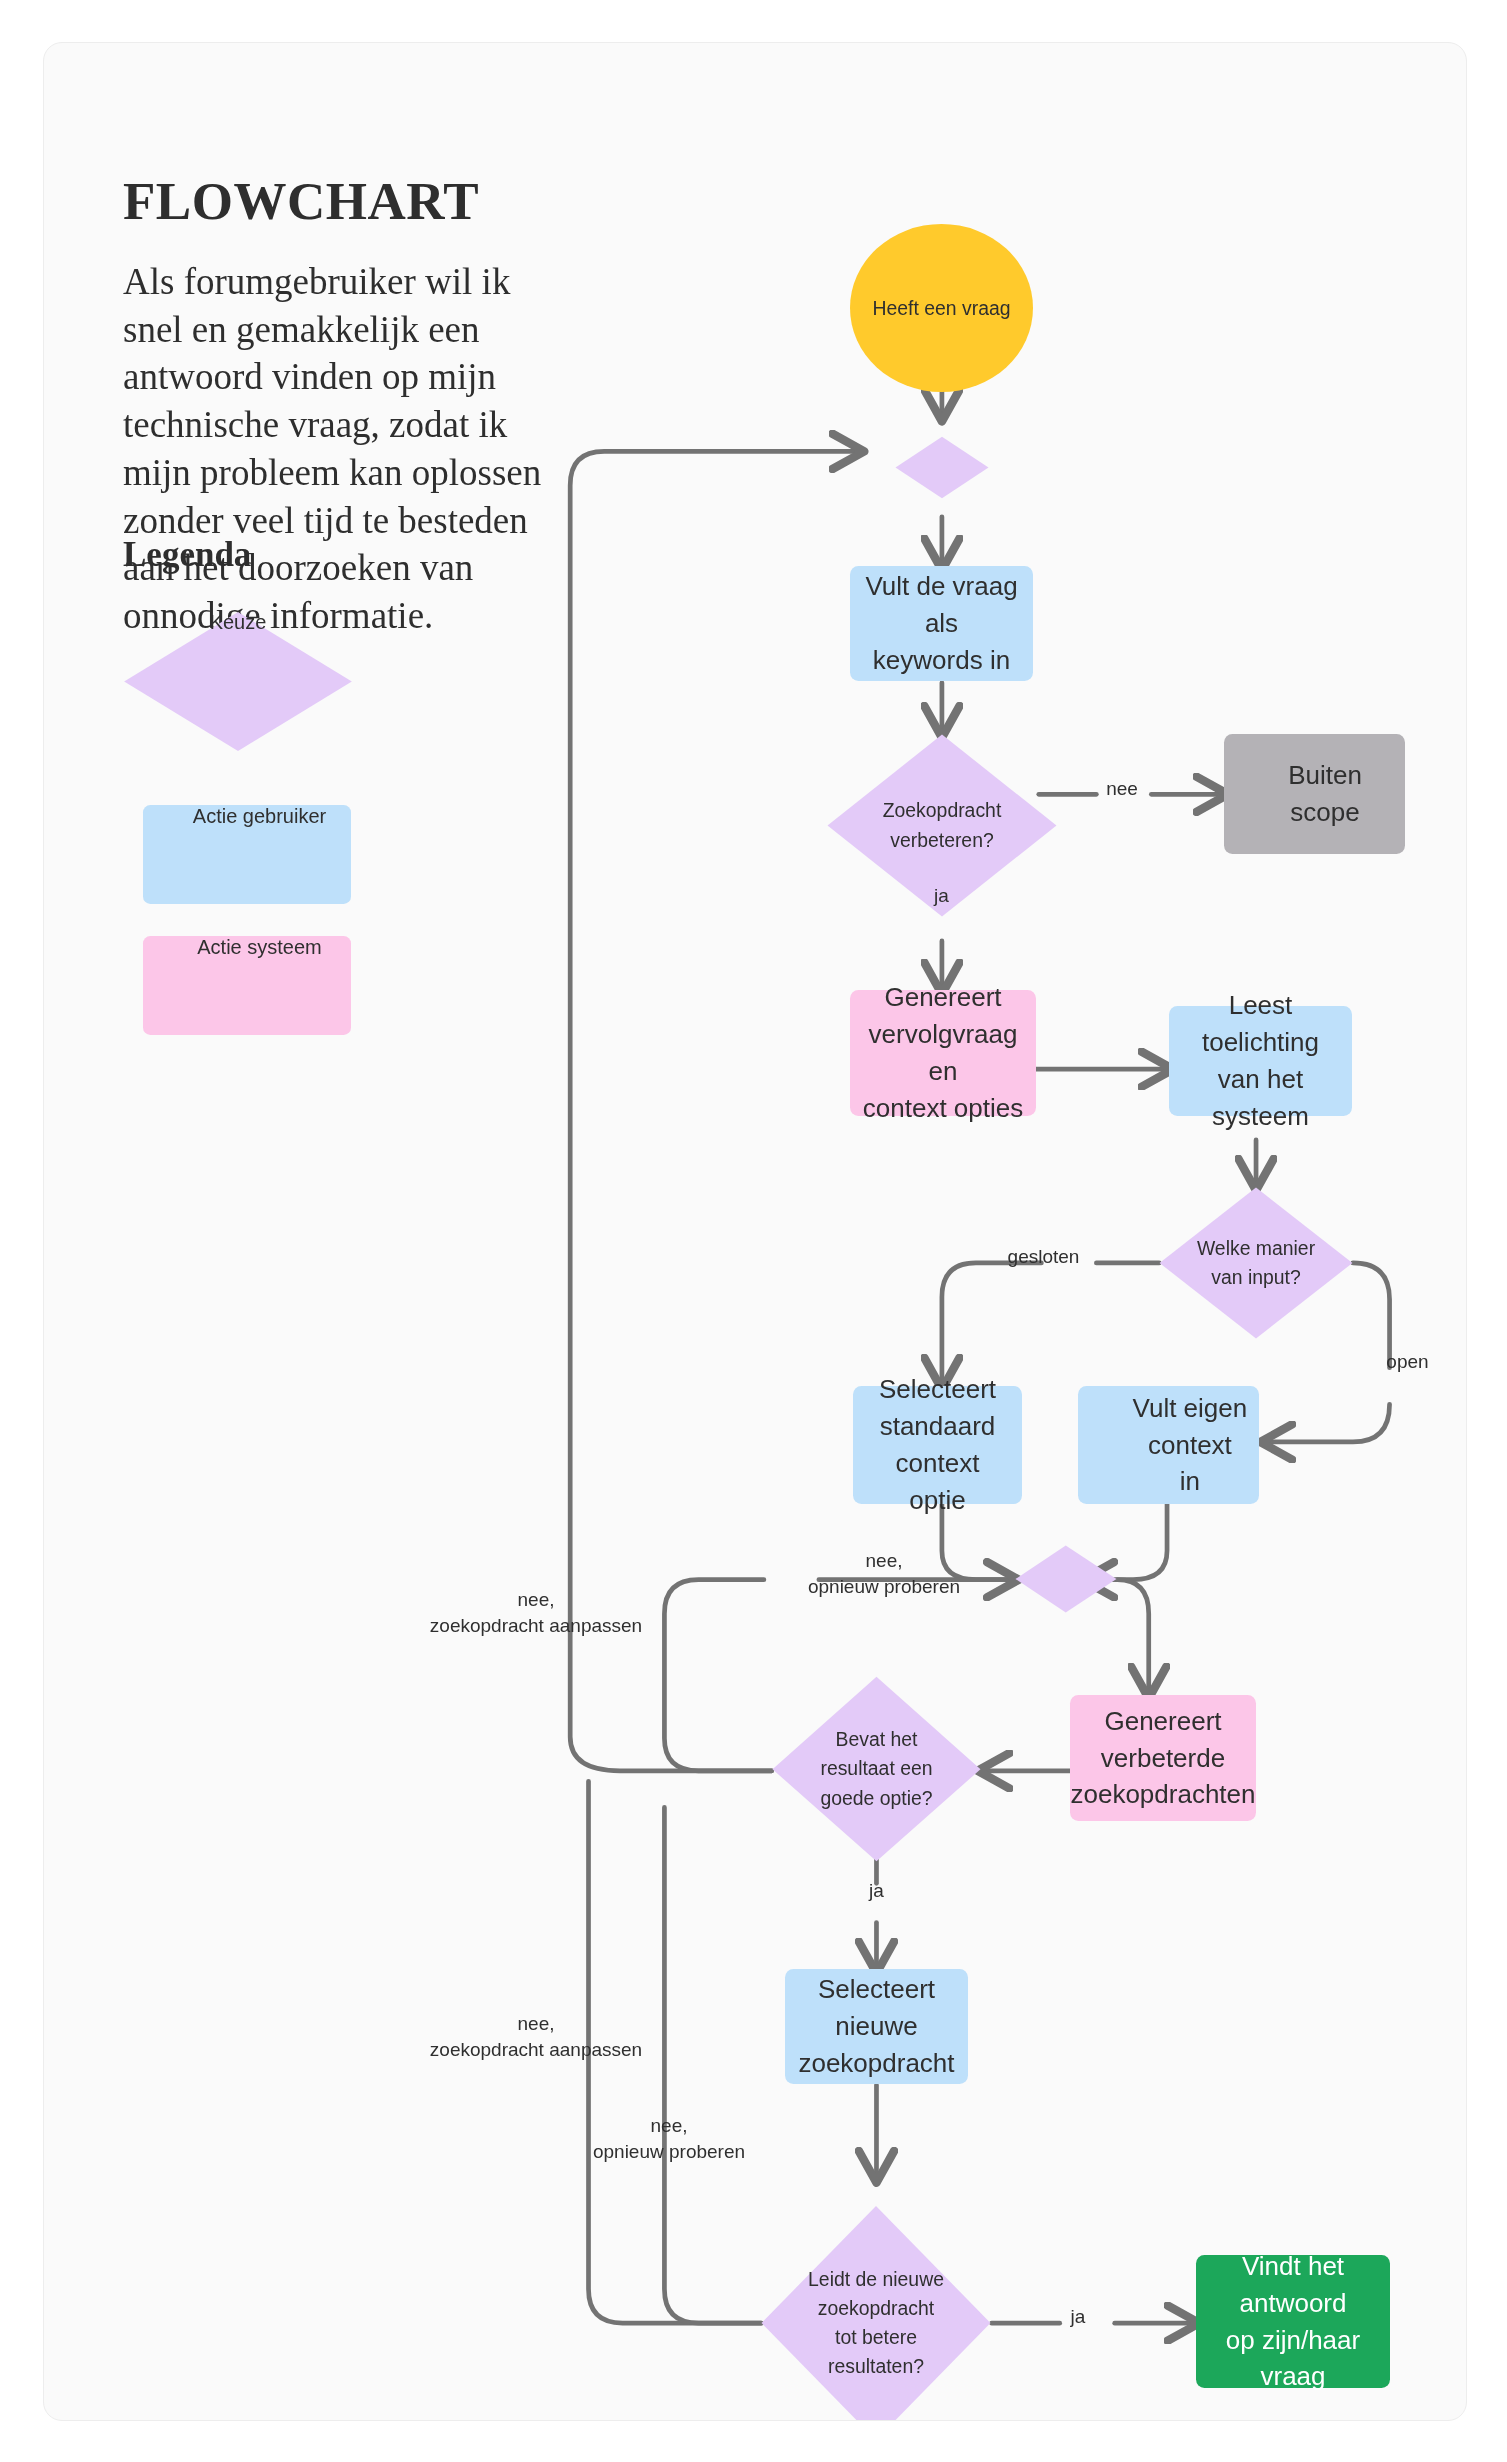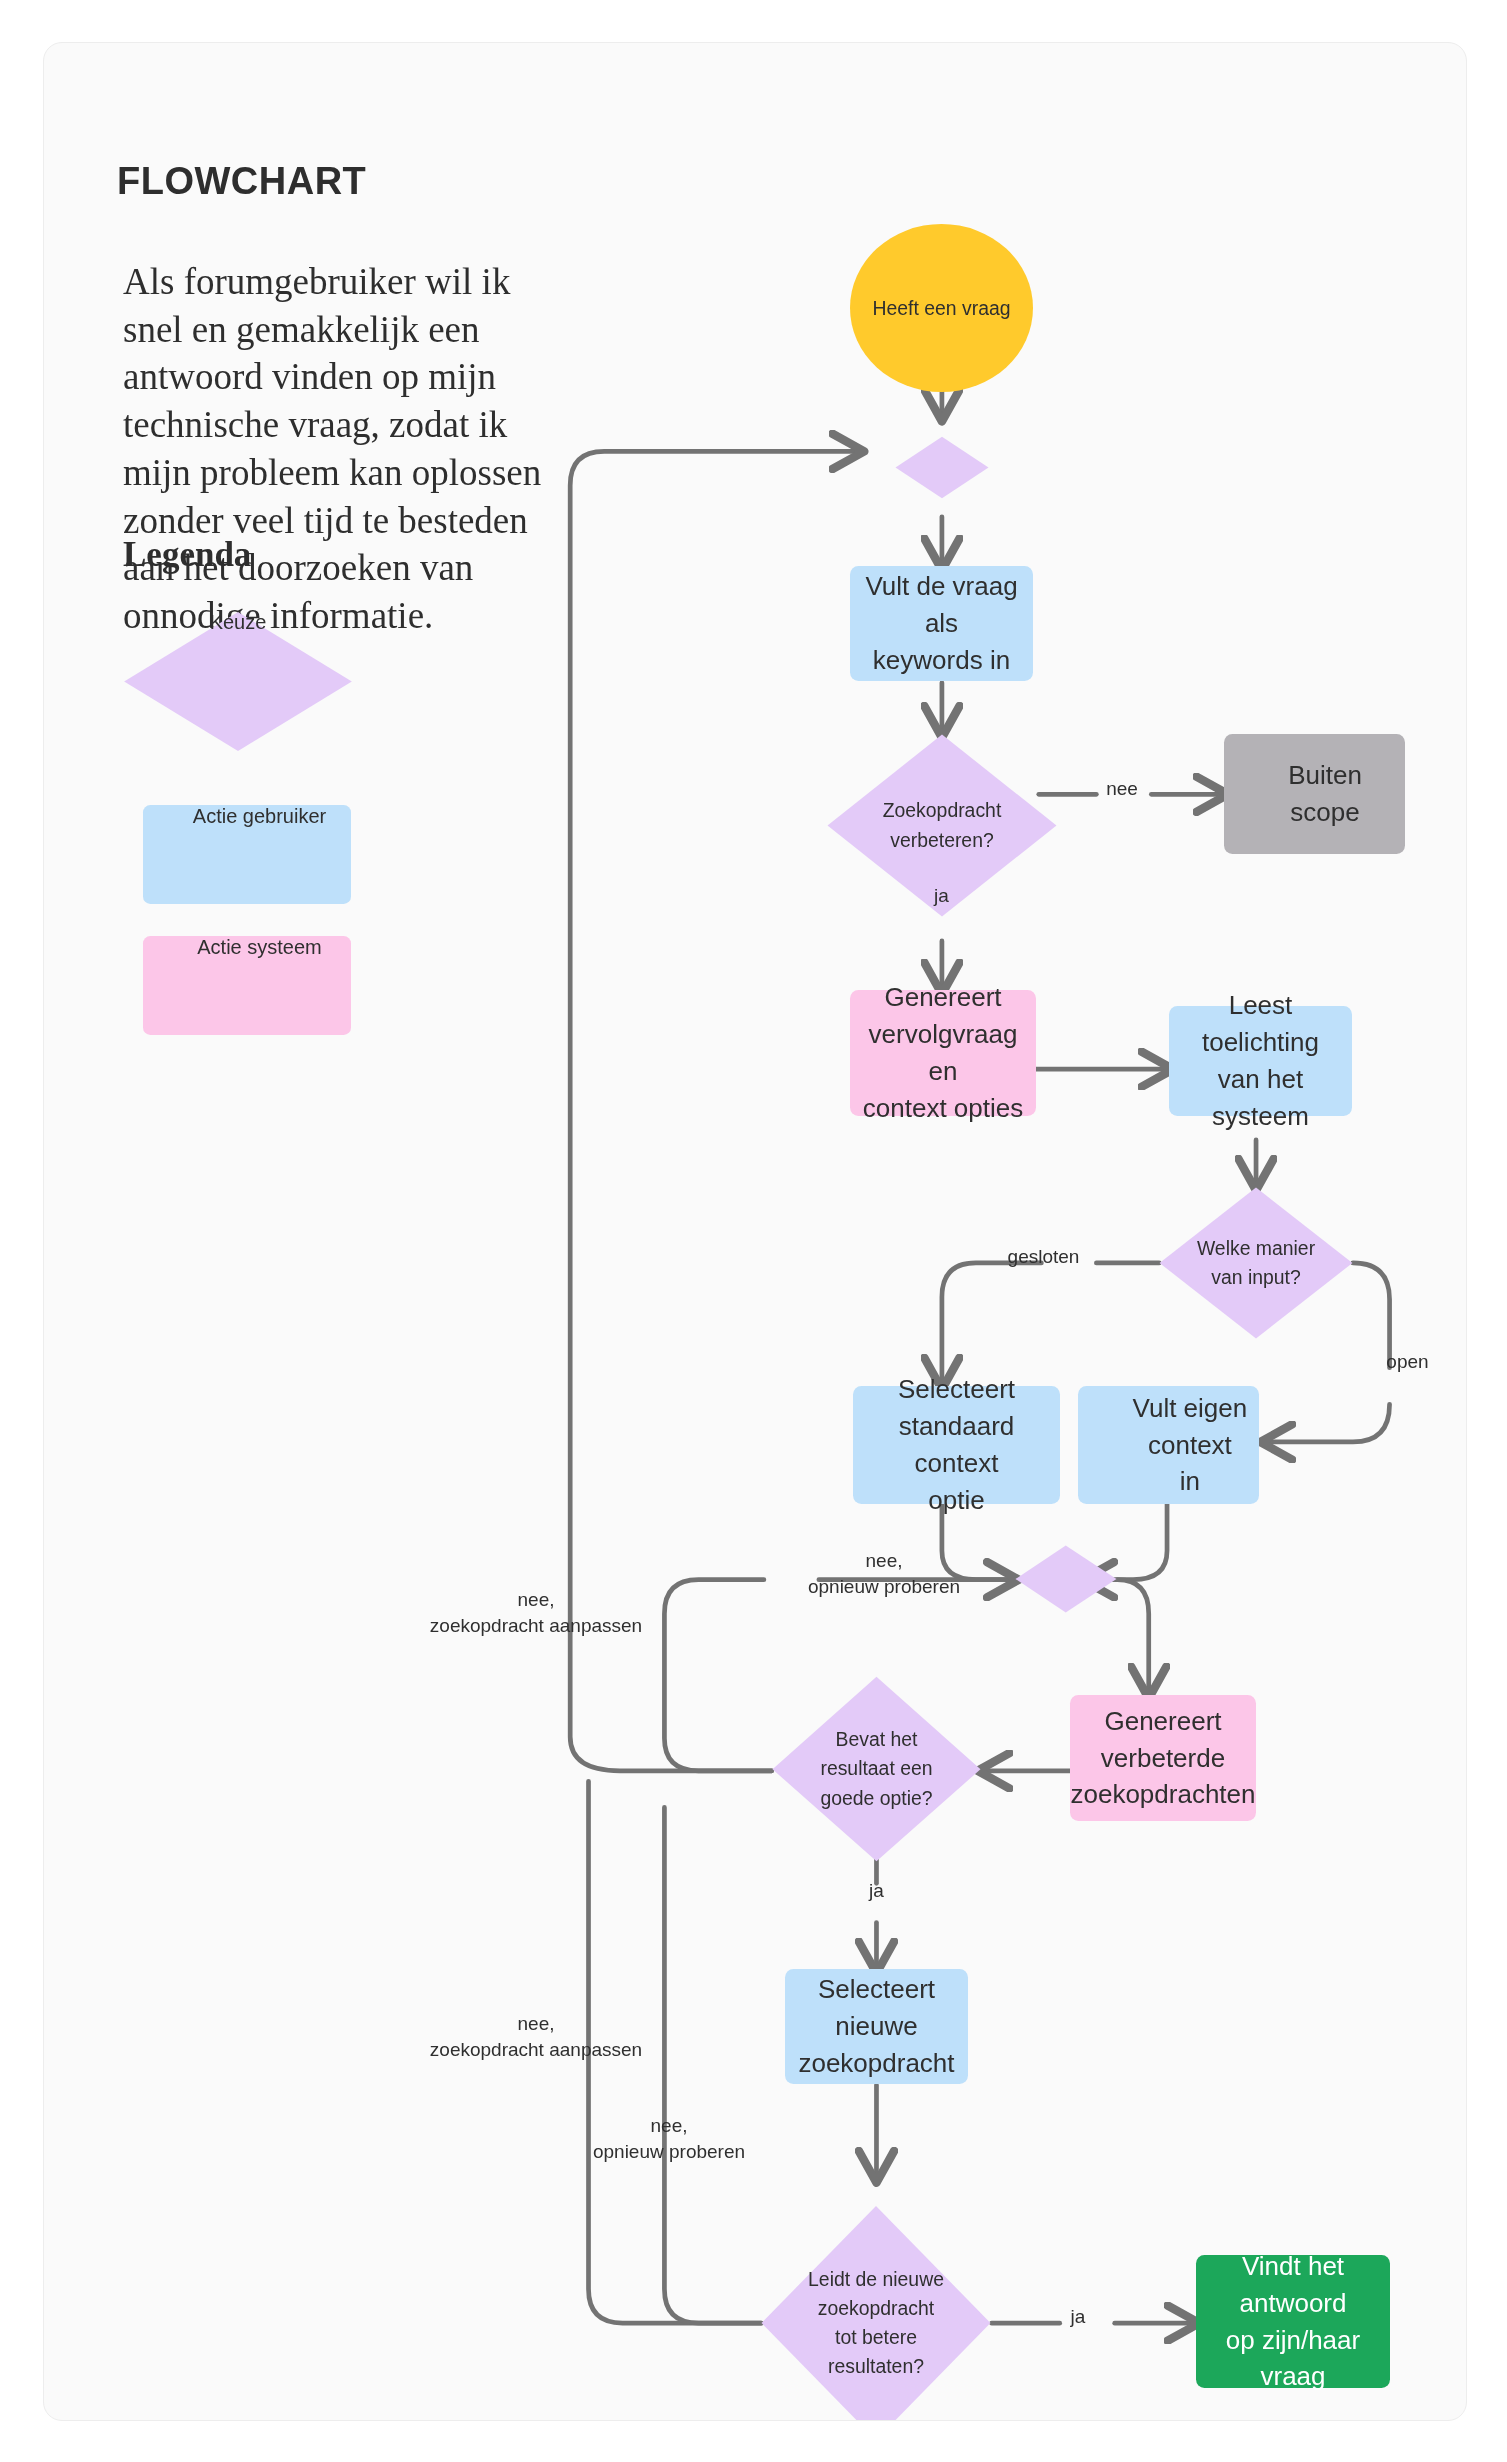--- a/index.html
+++ b/index.html
@@ -4,23 +4,23 @@
 <style>
   html,body{margin:0;padding:0;background:#FFFFFF;}
   body{width:1508px;height:2462px;font-family:"Liberation Sans",sans-serif;}
   #card{
     position:absolute;left:43px;top:42px;width:1422px;height:2377px;
     background:#FAFAFA;border:1.6px solid #EDEDED;border-radius:19px;
     overflow:hidden;
   }
   
   #title{
-    position:absolute;left:73px;top:92px;
-    font-family:Liberation Sans, sans-serif;font-weight:bold;
-    font-size:38px;letter-spacing:0.5px;color:#2E2E2E;
+    position:absolute;left:79px;top:92px;
+    font-family:Liberation Serif, serif;font-weight:bold;
+    font-size:53px;letter-spacing:0.5px;color:#2E2E2E;
   }
   #intro{
     position:absolute;left:79px;top:178px;width:450px;
     font-family:"Liberation Serif",serif;font-size:37px;line-height:1.29;
     color:#2E2E2E;
   }
   #legend-title{
     position:absolute;left:79px;top:492px;
     font-family:"Liberation Serif",serif;font-weight:bold;
     font-size:35px;color:#2E2E2E;
@@ -181,21 +181,21 @@
   </div>
 
   <div class="diamond-wrap" style="left:1115px;top:1144px;width:194px;height:152px;">
     <svg width="194" height="152" viewBox="0 0 370 290">
         <polygon points="185,1 369,145 185,289 1,145" fill="#E3CAF8"></polygon>
       </svg>
     <div class="lbl" style="white-space: pre-line;">Welke manier
 van input?</div>
   </div>
 
-  <div class="node box" style="left:809px;top:1343px;width:207px;height:118px;background:#BEE0FA;">
+  <div class="node box" style="left:809px;top:1343px;width:169px;height:118px;background:#BEE0FA;">
     <span class="lbl" style="white-space: pre-line;">Selecteert
 standaard context
 optie</span>
   </div>
 
   <div class="node box" style="left:1034px;top:1343px;width:181px;height:118px;background:#BEE0FA;padding-left:48px;">
     <span class="lbl" style="white-space: pre-line;">Vult eigen context
 in</span>
   </div>
 

